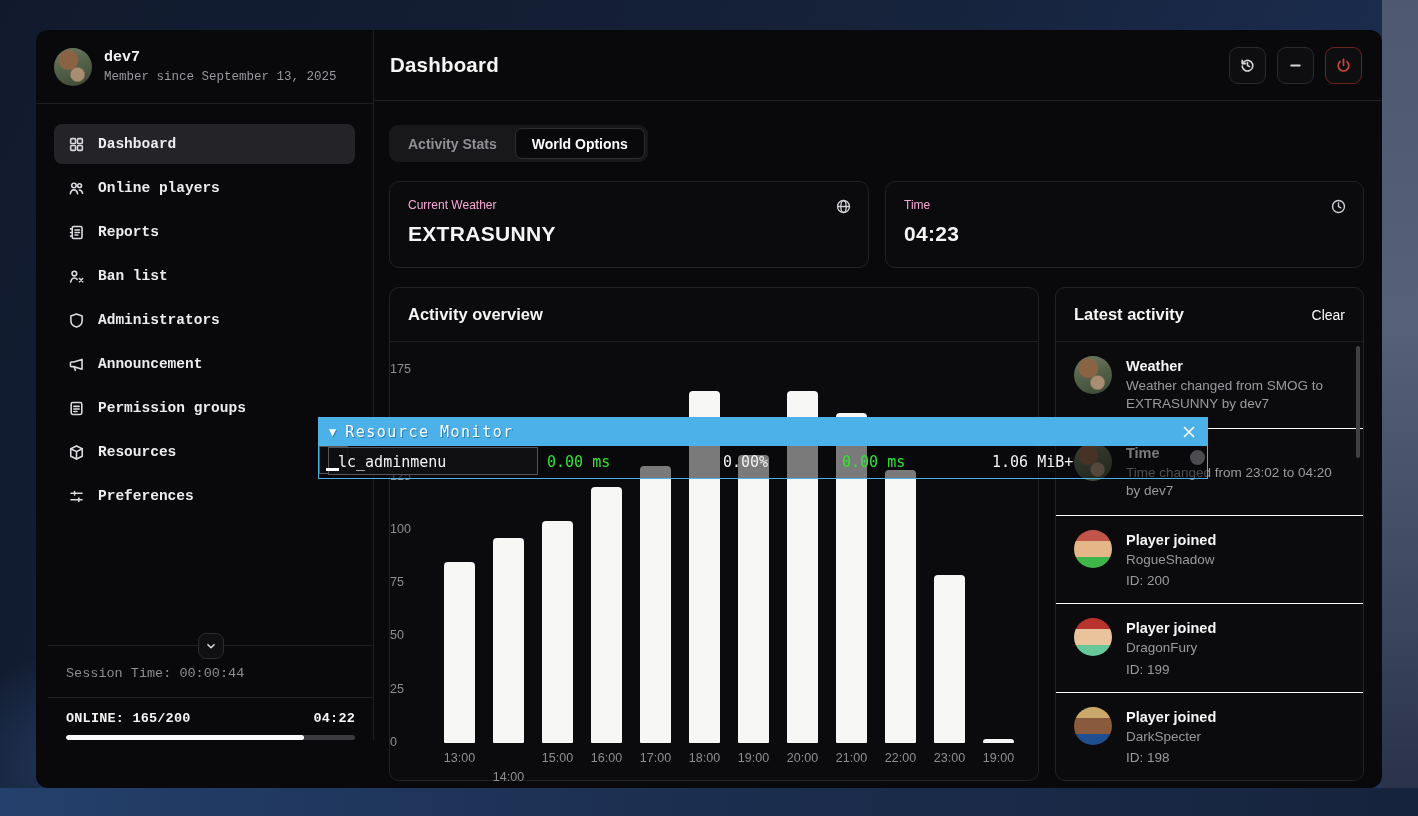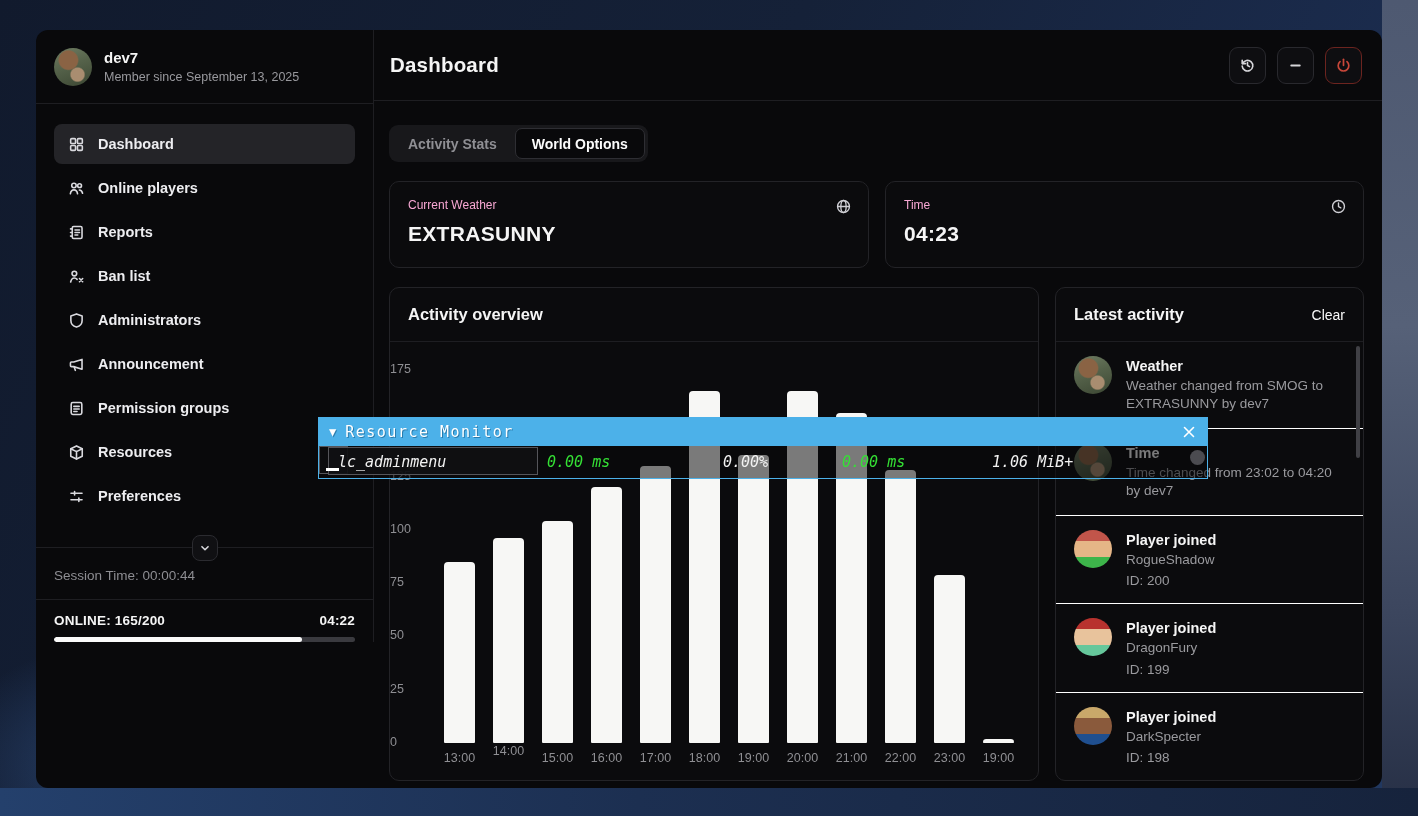--- a/index.html
+++ b/index.html
@@ -10,37 +10,37 @@
     background:linear-gradient(180deg,#4e5971 0%,#566178 40%,#3c465e 75%,#262f45 100%);}
   .bg-bottom{position:absolute;left:0;bottom:0;width:100%;height:28px;
     background:linear-gradient(90deg,#24406c 0%,#1c2f51 45%,#16233c 100%);}
   .bg-glow{position:absolute;left:-60px;bottom:-80px;width:420px;height:260px;border-radius:50%;
     background:radial-gradient(closest-side,rgba(70,118,190,.45),rgba(70,118,190,0));}
 
   .window{position:absolute;left:36px;top:30px;width:1346px;height:758px;background:#09090b;
     border-radius:12px;overflow:hidden;color:#f5f5f5;}
 
   
-  .sidebar{position:absolute;left:0;top:0;width:337px;height:612px;border-right:1px solid #1e1e22;}
+  .sidebar{position:absolute;left:0;top:0;width:337px;height:710px;border-right:1px solid #1e1e22;font-family:Liberation Mono, monospace;}
   .side-header{height:74px;display:flex;align-items:center;gap:12px;padding:0 18px;
     border-bottom:1px solid #1e1e22;box-sizing:border-box;}
   .avatar{width:38px;height:38px;border-radius:50%;flex:none;overflow:hidden;}
   .avatar.photo{background:
     radial-gradient(circle at 38% 32%,#8a6344 0 26%,rgba(0,0,0,0) 30%),
     radial-gradient(circle at 62% 70%,#a98d70 0 18%,rgba(0,0,0,0) 22%),
     linear-gradient(160deg,#6f7d63 0%,#55624a 45%,#3c4733 100%);}
   .uname{font-size:15px;font-weight:700;line-height:1.2;}
   .usub{font-size:12.5px;color:#98989d;margin-top:3px;}
   .nav{padding:20px 18px 0 18px;display:flex;flex-direction:column;gap:4px;}
   .nav-item{height:40px;display:flex;align-items:center;gap:13px;padding:0 14px;border-radius:8px;
     font-size:14.5px;font-weight:600;color:#ededf0;cursor:pointer;box-sizing:border-box;}
   .nav-item.active{background:#242428;}
   .nicon{width:17px;height:17px;display:flex;color:#d9d9de;}
   .nicon svg{width:17px;height:17px;}
-  .side-bottom{position:absolute;left:0;right:0;bottom:0;}
+  .side-bottom{position:absolute;left:12px;right:0;bottom:0;}
   .collapse-wrap{position:relative;border-top:1px solid #1e1e22;}
   .collapse{position:absolute;left:50%;top:-13px;transform:translateX(-50%);width:26px;height:26px;
     border-radius:8px;background:#101013;border:1px solid #2b2b30;color:#d9d9de;display:flex;
     align-items:center;justify-content:center;cursor:pointer;padding:0;}
   .collapse svg{width:14px;height:14px;}
   .session{padding:20px 18px 16px 18px;font-size:13.5px;color:#8d8d92;}
   .toggles{border-top:1px solid #1e1e22;padding:14px 18px;display:flex;flex-direction:column;gap:8px;}
   .toggle-row{display:flex;align-items:center;gap:14px;height:28px;}
   .switch{width:40px;height:24px;border-radius:12px;background:#2d2d32;position:relative;flex:none;cursor:pointer;}
   .switch .knob{position:absolute;left:3px;top:3px;width:18px;height:18px;border-radius:50%;background:#111114;}
@@ -93,21 +93,21 @@
 
   
   .resmon{position:absolute;left:318px;top:417px;width:890px;height:62px;box-sizing:border-box;
     border:1px solid #4cb1e9;font-family:"DejaVu Sans Mono",monospace;}
   .resmon-head{height:28px;background:#4cb1e9;display:flex;align-items:center;padding:0 10px;
     color:#fff;font-size:15px;letter-spacing:1.5px;text-shadow:1px 1px 0 rgba(0,60,100,.45);}
   .resmon-head .tri{font-size:12px;margin-right:9px;letter-spacing:0;}
   .resmon-close{margin-left:auto;cursor:pointer;color:#fff;display:flex;}
   .resmon-close svg{width:16px;height:16px;}
   .resmon-body{position:relative;height:32px;background:rgba(8,8,10,.52);}
-  .rcell{position:absolute;top:0;height:32px;line-height:32px;font-size:15px;color:#f2f2f2;font-style:italic;}
+  .rcell{position:absolute;top:0;height:32px;line-height:32px;font-size:15px;color:#f2f2f2;}
   .name-cell{left:9px;top:1px;height:28px;line-height:28px;width:210px;background:rgba(16,16,18,.92);
     border:1px solid #55555a;padding-left:9px;box-sizing:border-box;}
   .green{color:#35e135;}
   .minus-cell{left:834px;top:1px;width:29px;height:28px;border:1px solid #55555a;box-sizing:border-box;
     background:rgba(16,16,18,.55);cursor:pointer;}
   .minus-cell::after{content:"";position:absolute;left:7px;bottom:7px;width:13px;height:3px;background:#fff;}
   .rdot{position:absolute;left:871px;top:4px;width:15px;height:15px;border-radius:50%;background:#4b4b50;}
 </style>
 </head>
 <body>
@@ -307,21 +307,21 @@
           <div class="ytick" style="left: 0px; top: 393.714px;">25</div>
           <div class="ytick" style="left: 0px; top: 340.429px;">50</div>
           <div class="ytick" style="left: 0px; top: 287.143px;">75</div>
           <div class="ytick" style="left: 0px; top: 233.857px;">100</div>
           <div class="ytick" style="left: 0px; top: 180.571px;">125</div>
           <div class="ytick" style="left: 0px; top: 127.286px;">150</div>
           <div class="ytick" style="left: 0px; top: 74px;">175</div>
           <div class="bar" style="left: 54px; width: 31px; top: 273.829px; height: 181.171px; background: rgb(247, 247, 245);"></div>
           <div class="xlabel" style="left: 45px; top: 463px;">13:00</div>
           <div class="bar" style="left: 103px; width: 31px; top: 250.383px; height: 204.617px; background: rgb(247, 247, 245);"></div>
-          <div class="xlabel" style="left: 94px; top: 456px;">14:00</div>
+          <div class="xlabel" style="left: 94px; top: 482px;">14:00</div>
           <div class="bar" style="left: 152px; width: 31px; top: 233.331px; height: 221.669px; background: rgb(247, 247, 245);"></div>
           <div class="xlabel" style="left: 143px; top: 463px;">15:00</div>
           <div class="bar" style="left: 201px; width: 31px; top: 199.229px; height: 255.771px; background: rgb(247, 247, 245);"></div>
           <div class="xlabel" style="left: 192px; top: 463px;">16:00</div>
           <div class="bar" style="left: 250px; width: 31px; top: 177.914px; height: 277.086px; background: rgb(247, 247, 245);"></div>
           <div class="xlabel" style="left: 241px; top: 463px;">17:00</div>
           <div class="bar" style="left: 299px; width: 31px; top: 103.314px; height: 351.686px; background: rgb(247, 247, 245);"></div>
           <div class="xlabel" style="left: 290px; top: 463px;">18:00</div>
           <div class="bar" style="left: 348px; width: 31px; top: 167.257px; height: 287.743px; background: rgb(247, 247, 245);"></div>
           <div class="xlabel" style="left: 339px; top: 463px;">19:00</div>

